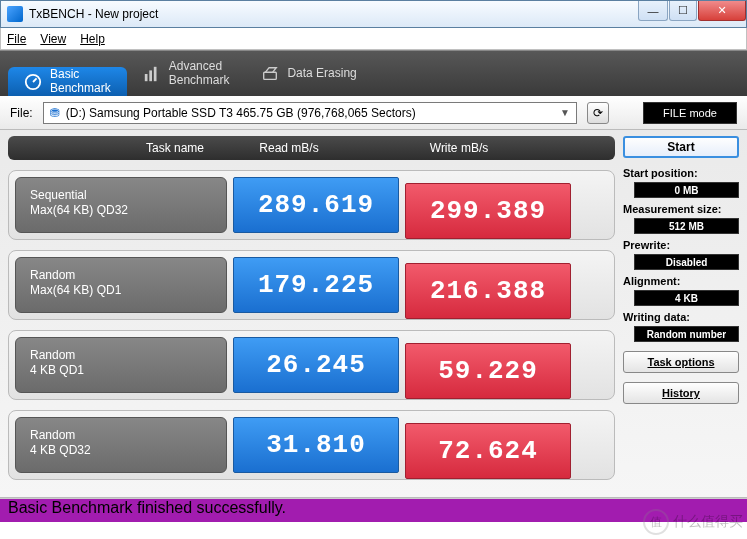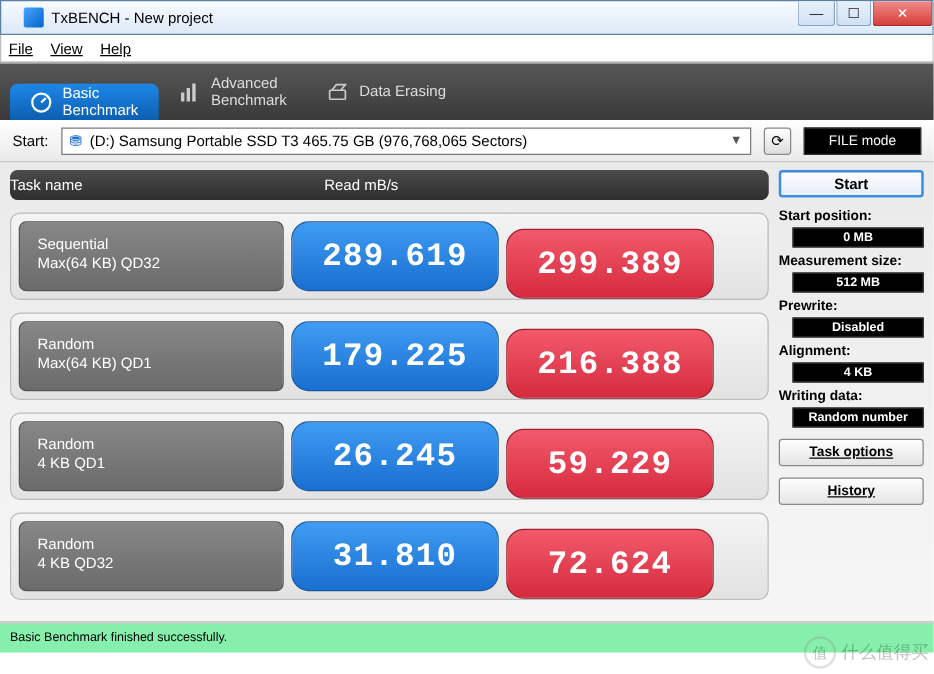--- a/index.html
+++ b/index.html
@@ -1,19 +1,19 @@
 <!DOCTYPE html>
 <html><head>
 <meta charset="utf-8">
 <style>
 * { box-sizing: border-box; margin: 0; padding: 0; font-family: "Segoe UI", Tahoma, sans-serif; }
 body { background: #fff; width: 747px; height: 539px; overflow: hidden; position: relative; }
 
 
-.titlebar { height: 28px; background: linear-gradient(to bottom, #f7fbff, #dce9f7); border: 1px solid #5a7fa0; display: flex; align-items: center; padding-left: 18px; position: relative; }
+.titlebar { height: 28px; background: linear-gradient(to bottom, #f7fbff, #dce9f7); border: 1px solid #5a7fa0; display: flex; align-items: center; padding-left: 6px; position: relative; }
 .titlebar .app-icon { width: 16px; height: 16px; background: linear-gradient(135deg,#4aa3ff,#0066cc); border-radius: 2px; margin-right: 6px; }
 .titlebar .title { font-size: 12px; color: #000; }
 .winbtns { position: absolute; right: 0; top: 0; display: flex; height: 20px; }
 .winbtn { width: 30px; height: 20px; margin-left: 1px; display: flex; align-items: center; justify-content: center; font-size: 11px; color: #222; border: 1px solid #8aa5c2; border-top: none; background: linear-gradient(to bottom,#e8f1fb,#cfe0f4); border-radius: 0 0 3px 3px; }
 .winbtn.max { width: 28px; }
 .winbtn.close { width: 48px; background: linear-gradient(to bottom,#f08b8b,#d7403a); color:#fff; border-color:#a03030; }
 
 
 .menubar { height: 22px; border: 1px solid #c0c0c0; border-top: none; display: flex; align-items: center; padding: 0 6px; gap: 14px; font-size: 12px; }
 .menubar span { text-decoration: underline; cursor: default; }
@@ -23,48 +23,48 @@
 .tab { display: flex; align-items: center; gap: 8px; padding: 0 16px; color: #ddd; font-size: 12px; line-height: 1.15; cursor: default; }
 .tab .ticon { width: 18px; height: 18px; display: flex; align-items: center; justify-content: center; }
 .tab.active { background: linear-gradient(to bottom,#1e87e8,#0c5fb0); border-radius: 6px 6px 0 0; margin-top: 16px; color: #fff; }
 .tab svg { width: 18px; height: 18px; }
 
 
 .driverow { height: 34px; background: linear-gradient(to bottom,#fff,#eaeaea); border-bottom: 1px solid #bbb; display: flex; align-items: center; padding: 0 10px; gap: 10px; font-size: 12px; }
 .drivesel { flex: 1; height: 22px; border: 1px solid #7a7a7a; background: #fff; display: flex; align-items: center; padding: 0 6px; gap: 6px; position: relative; }
 .drivesel .caret { position: absolute; right: 6px; color: #555; font-size: 10px; }
 .circbtn { width: 22px; height: 22px; border: 1px solid #888; border-radius: 3px; background: linear-gradient(to bottom,#fff,#ddd); display:flex; align-items:center; justify-content:center; }
-.filemode { width: 94px; height: 22px; background: #000; color: #fff; font-size: 11px; display: flex; align-items: center; justify-content: center; border: 1px solid #333; }
+.filemode { width: 94px; height: 22px; background: #000; color: #fff; font-size: 11px; display: flex; align-items: center; justify-content: center; border: 1px solid #333; margin-left: 24px; }
 
 
 .main { display: flex; padding: 6px 8px 0 8px; gap: 8px; height: 368px; background: linear-gradient(to bottom,#eaeaea,#f6f6f6); border-bottom: 1px solid #bbb; }
 .results { flex: 1; }
 .side { width: 116px; display: flex; flex-direction: column; gap: 3px; font-size: 11px; font-weight: bold; }
 
 
 .rhdr { display: flex; height: 24px; background: linear-gradient(to bottom,#4b4b4b,#2e2e2e); border-radius: 6px; color: #fff; font-size: 12px; align-items: center; }
-.rhdr div:nth-child(1){ width: 196px; text-align:left; }
+.rhdr div:nth-child(1){ width: 196px; text-align:right; }
 .rhdr div:nth-child(2){ width: 170px; text-align:center; }
 .rhdr div:nth-child(3){ width: 170px; text-align:center; }
 
 
 .rrow { display:flex; height: 70px; margin-top: 10px; border:1px solid #bbb; border-radius:8px; background: linear-gradient(to bottom,#f4f4f4,#e2e2e2); align-items:center; padding: 6px; gap:6px; }
 .rrow .task { width: 212px; background: linear-gradient(to bottom,#878787,#6b6b6b); border:1px solid #555; border-radius:6px; height: 56px; color:#fff; font-size:12px; padding:10px 0 0 14px; line-height:1.25; }
-.rrow .val { width: 166px; height: 56px; border-radius:14px; display:flex; align-items:center; justify-content:center; color:#fff; font-family:"Consolas","Courier New",monospace; font-size:26px; font-weight:bold; letter-spacing:1px; }
+.rrow .val { width: 166px; height: 56px; border-radius:2px; display:flex; align-items:center; justify-content:center; color:#fff; font-family:"Consolas","Courier New",monospace; font-size:26px; font-weight:bold; letter-spacing:1px; }
 .rrow .read { background: linear-gradient(to bottom,#3f9cf4,#1a6fd0); border:1px solid #1a5aa0; }
 .rrow .write { background: linear-gradient(to bottom,#f25a6b,#d62a3e); border:1px solid #a02030;margin-top:12px; }
 
 
 .startbtn { height: 22px; border:2px solid #3a8fe0; background:linear-gradient(to bottom,#fefefe,#e6eefb); border-radius:3px; font-size:12px; display:flex; align-items:center; justify-content:center; margin-bottom:4px; cursor:default; }
 .slabel { font-size: 11px; color: #000; margin-top: 2px; }
 .sval { height: 16px; background: #000; color: #fff; font-size: 10px; display:flex; align-items:center; justify-content:center; border:1px solid #333;margin-left:11px; }
 .sbtn { height: 22px; border:1px solid #888; background:linear-gradient(to bottom,#fefefe,#e4e4e4); border-radius:3px; font-size:11px; display:flex; align-items:center; justify-content:center; text-decoration:underline; margin-top:6px; }
 
 
-.status { height: 24px; border-top:1px solid #ccc; display:flex; align-items:center; padding:0 8px; font-size:10px; background:#86efac; }
+.status { height: 24px; border-top:1px solid #ccc; display:flex; align-items:flex-start; padding:0 8px; font-size:16px; background:#a21caf; }
 
 
 .wm { position:absolute; right:4px; bottom:4px; opacity:0.25; font-size:14px; font-family:sans-serif; display:flex; align-items:center; gap:4px; pointer-events:none; }
 .wm .logo { width:26px; height:26px; border:2px solid #888; border-radius:50%; display:flex; align-items:center; justify-content:center; font-size:12px; }
 </style>
 </head>
 <body>
 
 <div class="titlebar">
   <div class="app-icon"></div>
@@ -107,37 +107,38 @@
         <svg viewBox="0 0 20 20">
           <rect x="3" y="8" width="14" height="8" rx="1" fill="none" stroke="#ccc" stroke-width="1.5"></rect>
           <path d="M5 8 L9 3 L17 3 L13 8" fill="none" stroke="#ccc" stroke-width="1.5"></path>
         </svg>
       </span>
     <span>Data Erasing</span>
   </div>
 </div>
 
 <div class="driverow">
-  <span>Start:</span>
+  <span>File:</span>
   <div class="drivesel">
     <span style="color:#1a6fd0">⛃</span>
     <span>(D:) Samsung Portable SSD T3  465.75 GB (976,768,065 Sectors)</span>
     <span class="caret">▼</span>
   </div>
   <div class="circbtn">
     <span>⟳</span>
   </div>
   <div class="filemode">FILE mode</div>
 </div>
 
 <div class="main">
   <div class="results">
     <div class="rhdr">
       <div>Task name</div>
       <div>Read mB/s</div>
+      <div>Write mB/s</div>
     </div>
     <div id="rows">
         <div class="rrow">
           <div class="task">Sequential<br>Max(64 KB) QD32</div>
           <div class="val read">289.619</div>
           <div class="val write">299.389</div>
         </div>
         <div class="rrow">
           <div class="task">Random<br>Max(64 KB) QD1</div>
           <div class="val read">179.225</div>

